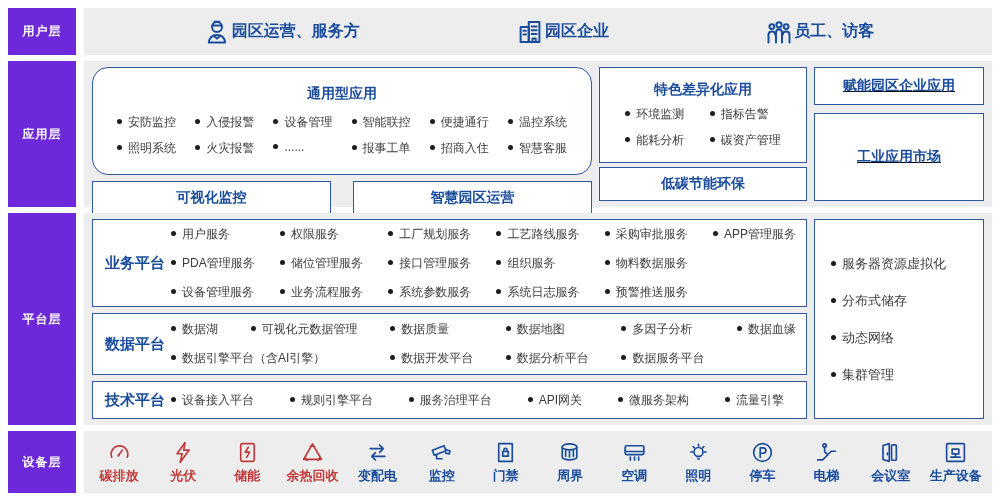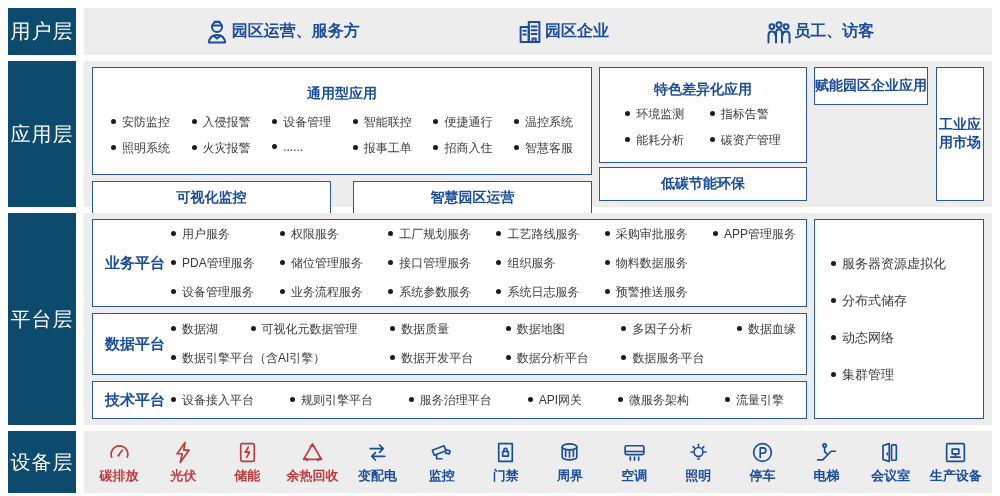--- a/index.html
+++ b/index.html
@@ -1,43 +1,43 @@
 <!DOCTYPE html>
 <html><head>
 <meta charset="utf-8">
 <style>
   * { box-sizing: border-box; margin: 0; padding: 0; }
   html,body { width:1000px; height:496px; background:#fff;
     font-family:"Liberation Sans","DejaVu Sans",sans-serif; }
   .page { width:1000px; height:496px; padding:8px; background:#fff; overflow:hidden; }
 
   .layer-row { display:flex; align-items:stretch; margin-bottom:6px; }
-  .layer-label { width:68px; flex:0 0 68px; background:#0c4a6e; color:#fff;
+  .layer-label { width:68px; flex:0 0 68px; background:#6d28d9; color:#fff;
     display:flex; align-items:center; justify-content:center;
-    font-size:20px; font-weight:normal; letter-spacing:1px; margin-right:8px; }
+    font-size:12px; font-weight:bold; letter-spacing:1px; margin-right:8px; }
   .band { flex:1; background:#ededed; padding:6px 8px; }
 
   
   .row-user { height:47px; }
   .band.user { display:flex; align-items:center; justify-content:space-around; padding:0 40px; }
   .user-group { display:flex; align-items:center; color:#1a4c9c; }
   .user-group .glabel { font-size:16px; font-weight:bold; }
   .uicon svg { width:30px; height:30px; display:block; }
 
   
   .wbox { background:#fff; border:1px solid #2d56a3; }
   .box-title { text-align:center; color:#1a4c9c; font-weight:bold; font-size:14px; }
 
   
   .row-app { height:146px; }
   .band.app { display:flex; gap:7px; }
   .app-colA { flex:1 1 503px; display:flex; flex-direction:column; gap:6px; min-width:0; }
   .app-colB { flex:0 0 208px; display:flex; flex-direction:column; gap:4px; }
-  .app-colC { flex:0 0 170px; display:flex; gap:8px; }
-  .general-box { flex:1; padding:6px 18px; display:flex; flex-direction:column; justify-content:space-evenly; }
+  .app-colC { flex:0 0 170px; display:flex; flex-direction:column; gap:8px;text-decoration:underline; }
+  .general-box { flex:1; padding:6px 24px; display:flex; flex-direction:column; justify-content:space-evenly;border-radius:16px; }
   .general-grid { display:grid; grid-template-columns:repeat(6,auto); row-gap:9px; column-gap:6px; justify-content:space-between; }
   .special-box { flex:1; padding:6px 8px; display:flex; flex-direction:column; justify-content:space-evenly; }
   .special-grid { display:grid; grid-template-columns:auto auto; row-gap:9px; column-gap:8px; justify-content:space-evenly; }
   .pill { height:34px; display:flex; align-items:center; justify-content:center; }
   .app-bottom { display:flex; gap:22px; height:20px; }
   .app-bottom .pill { flex:1; }
   .enable-box { height:38px; display:flex; align-items:center; justify-content:center; }
   .market-box { flex:1; display:flex; align-items:center; justify-content:center; }
 
   

